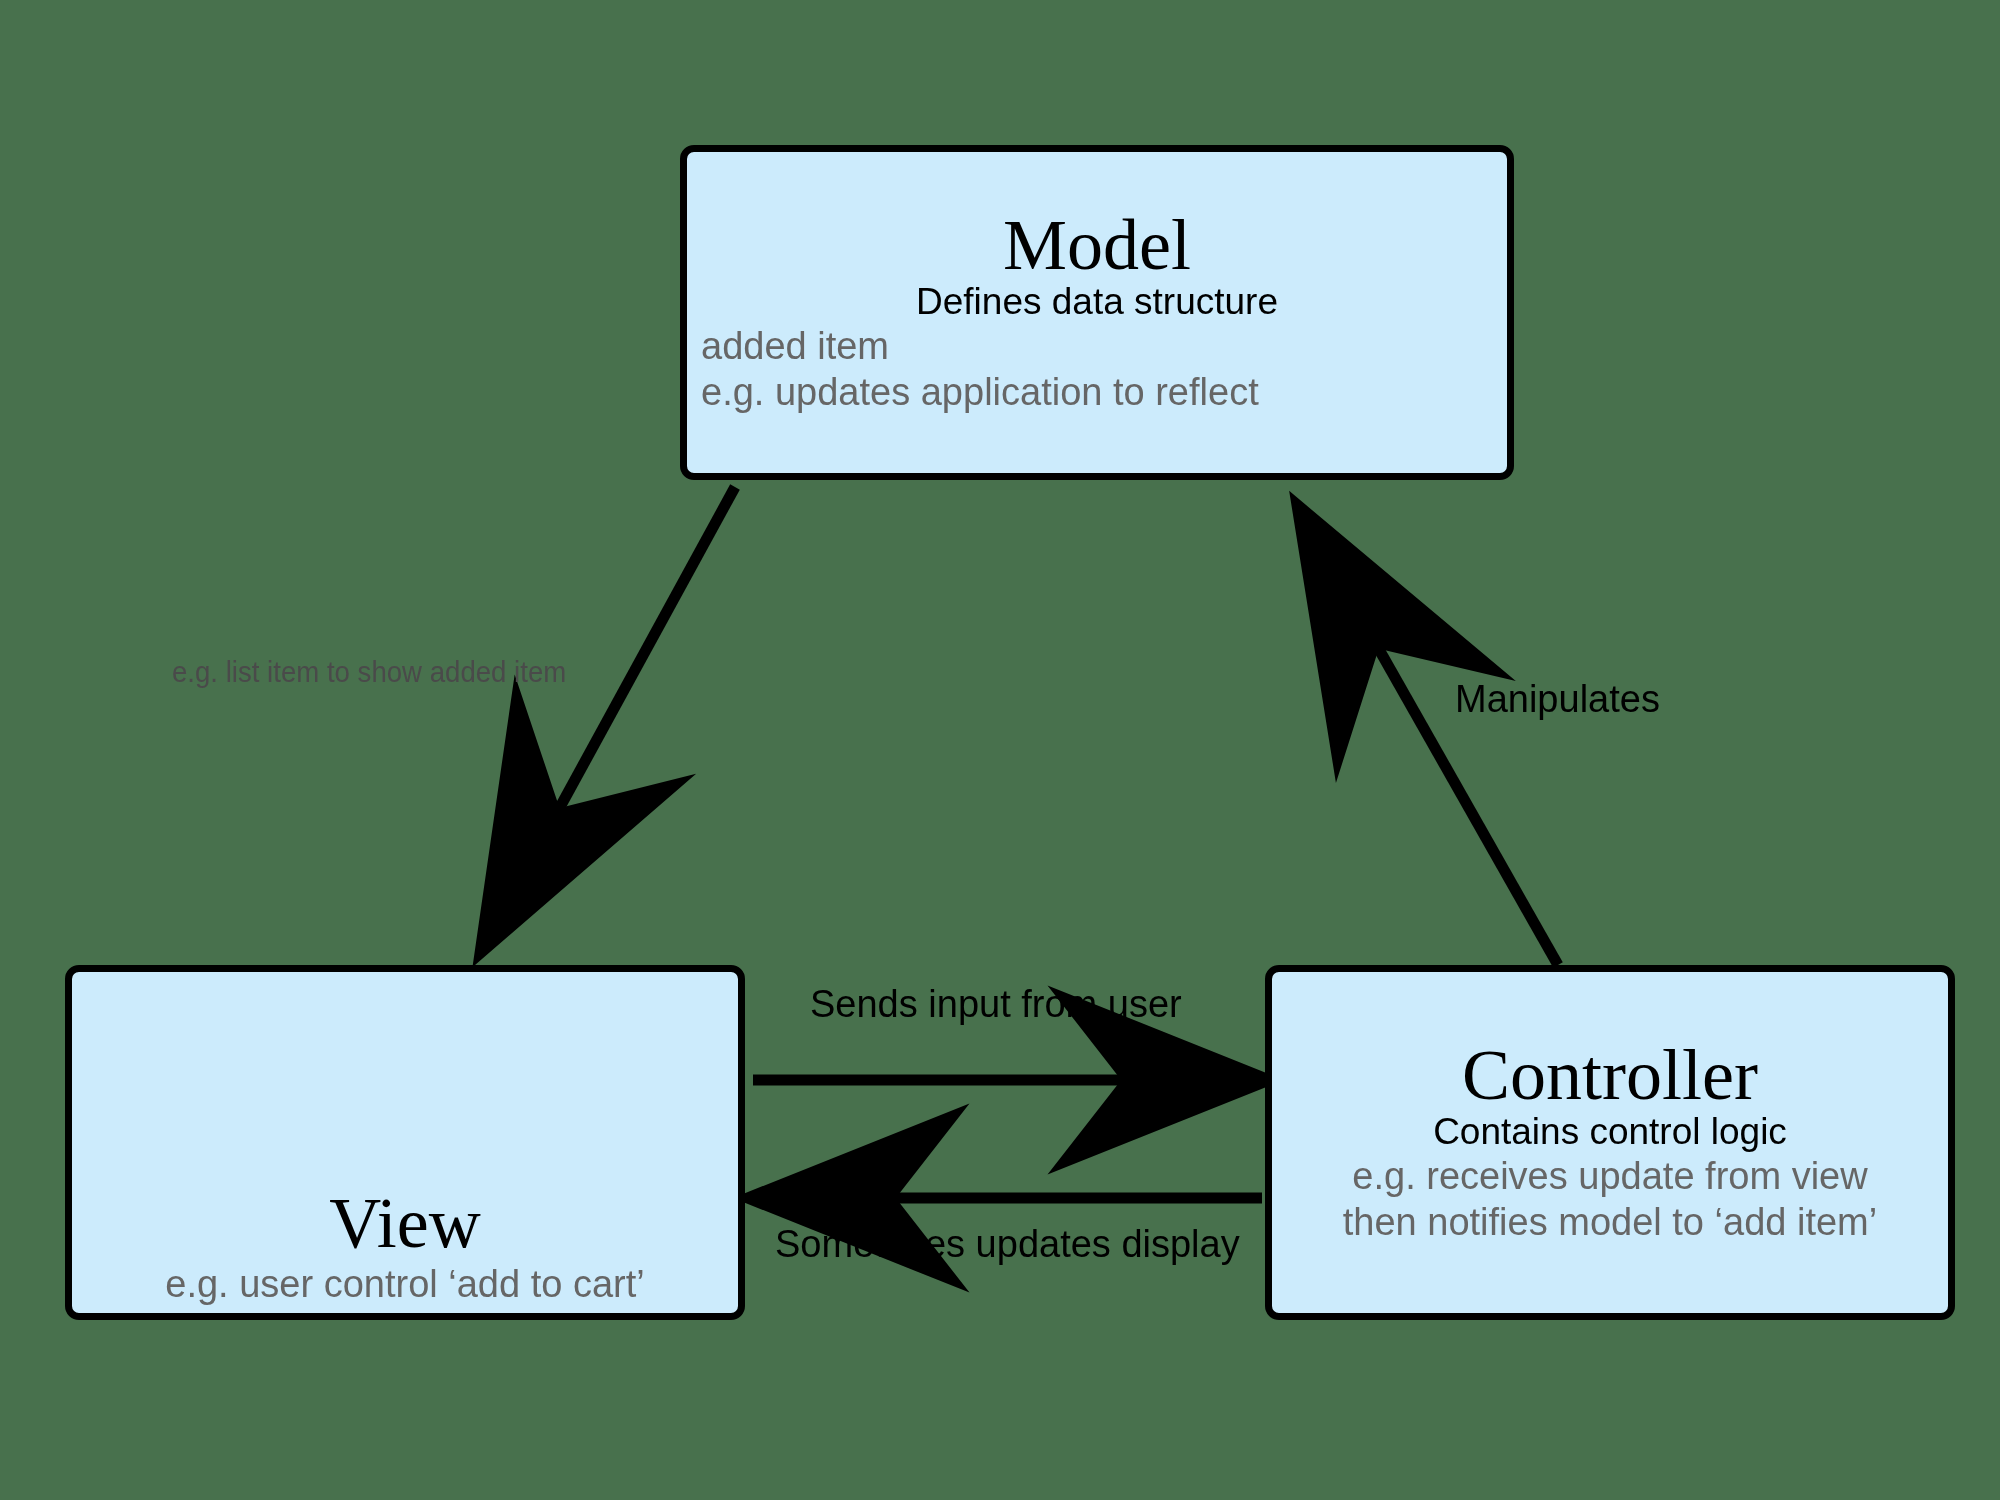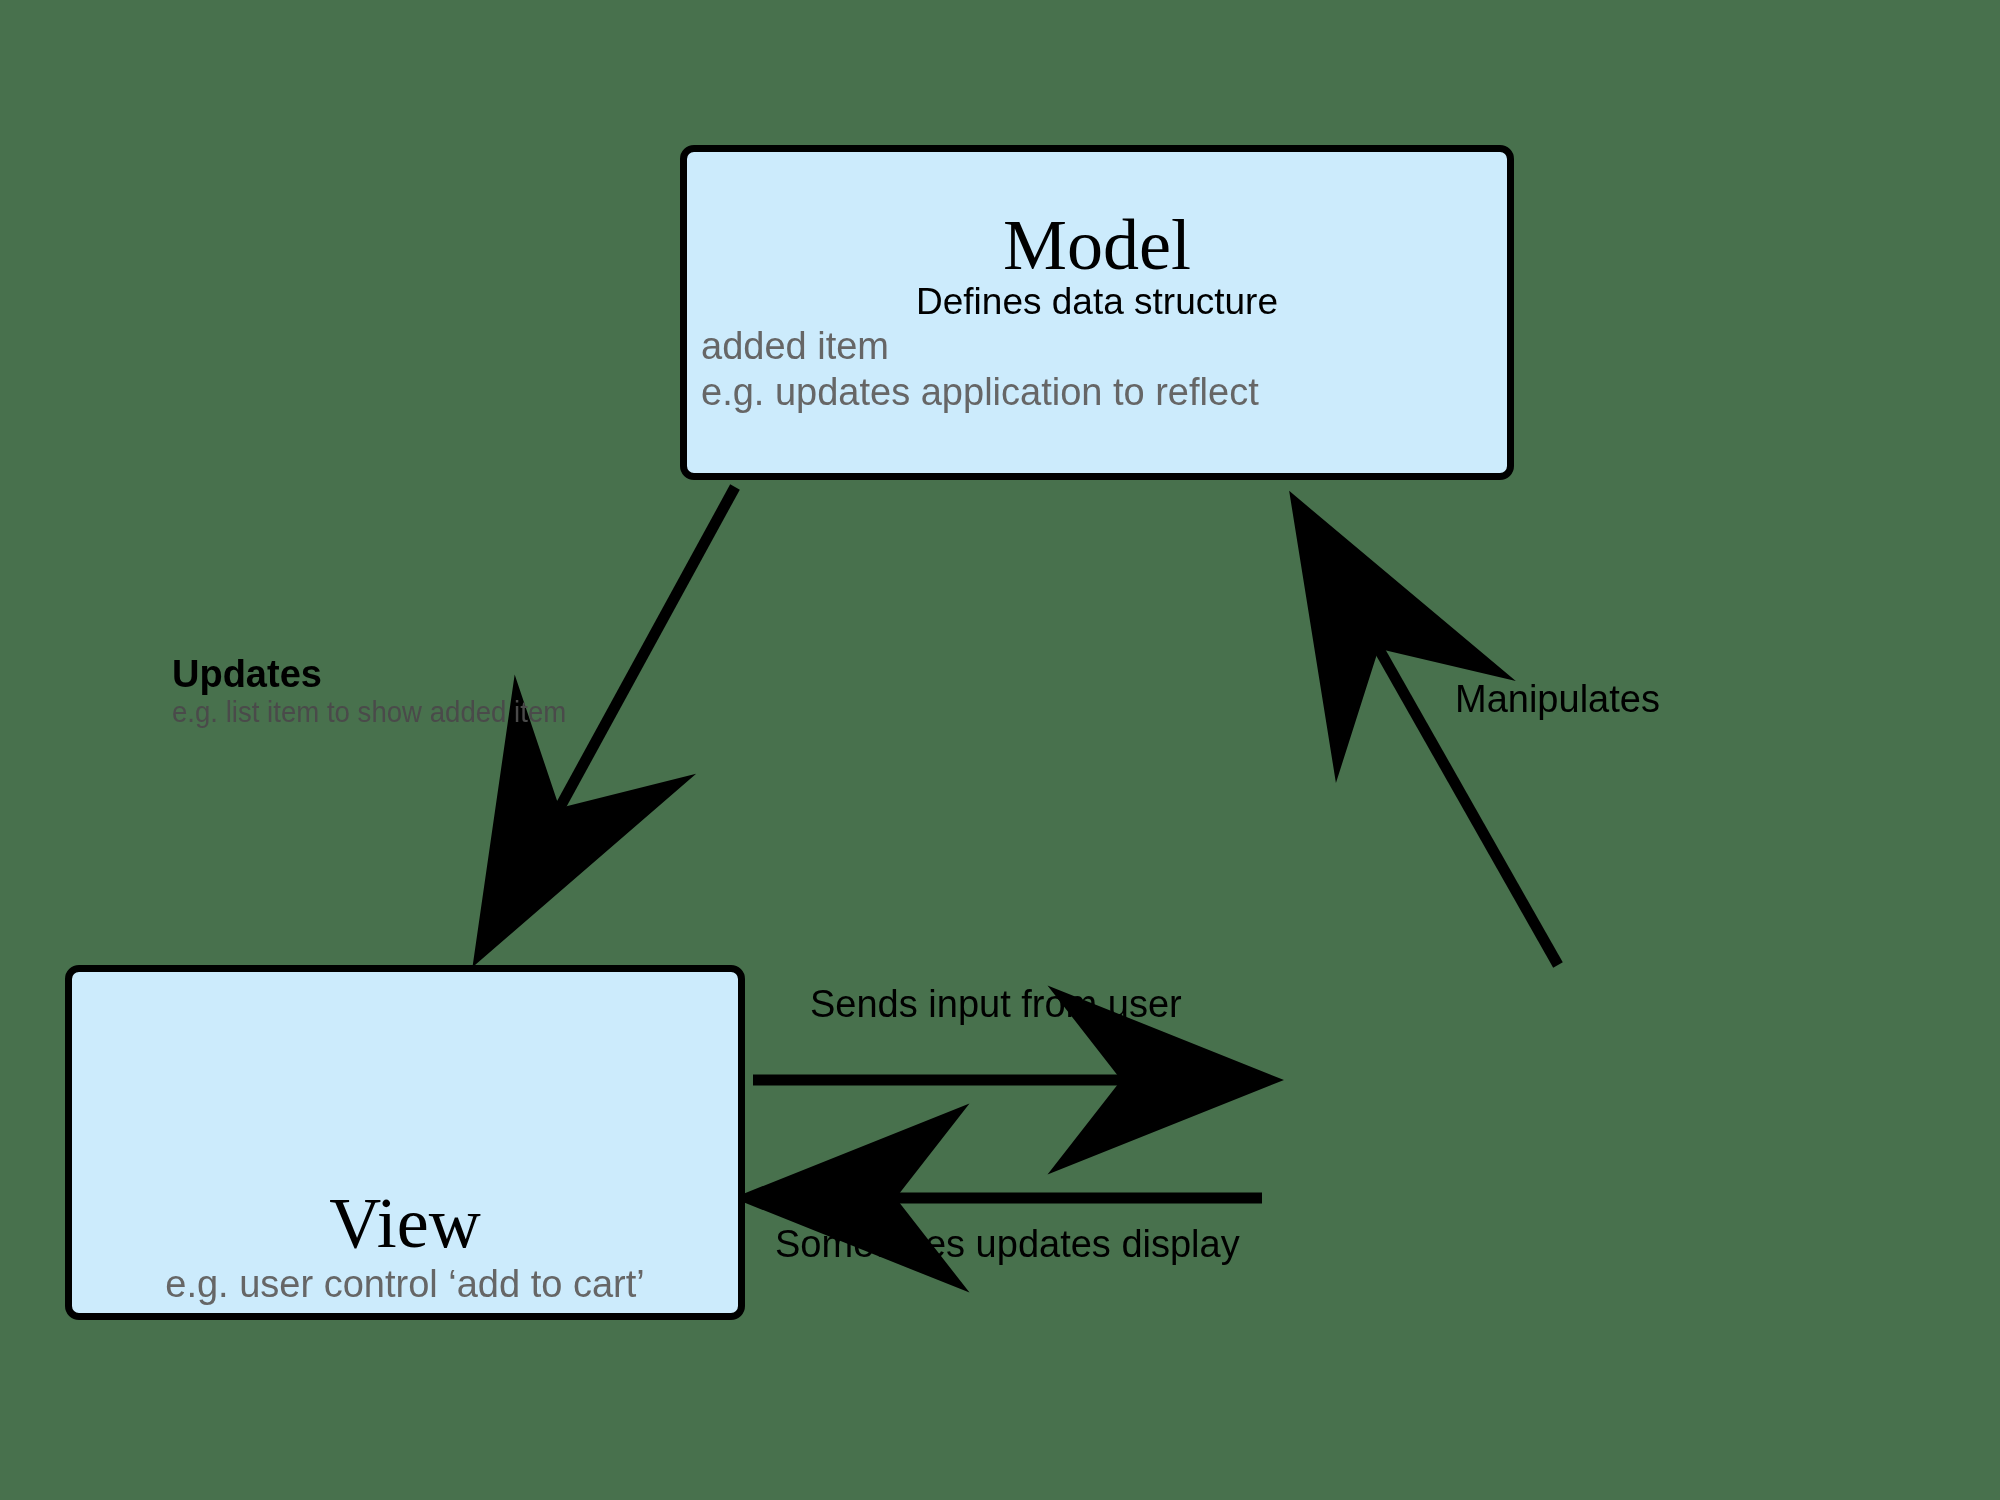--- a/index.html
+++ b/index.html
@@ -130,23 +130,30 @@
     </div>
   </div>
 
   <div class="node" id="node-view">
     <div class="node-title">View</div>
     <div class="node-eg">
       <span class="eg-line">e.g. user control ‘add to cart’</span>
     </div>
   </div>
 
+  <div class="node" id="node-controller">
+    <div class="node-title">Controller</div>
+    <div class="node-sub">Contains control logic</div>
+    <div class="node-eg">
+      <span class="eg-line">e.g. receives update from view</span>
+      <span class="eg-line">then notifies model to ‘add item’</span>
+    </div>
+  </div>
 
   <div class="edge-label" id="label-updates">
-    <span class="lbl-main">Updates</span>
     <span class="lbl-eg">e.g. list item to show added item</span>
   </div>
 
   <div class="edge-label plain" id="label-manipulates">
     <span class="lbl-main">Manipulates</span>
   </div>
 
   <div class="edge-label plain" id="label-sends-input">
     <span class="lbl-main">Sends input from user</span>
   </div>

